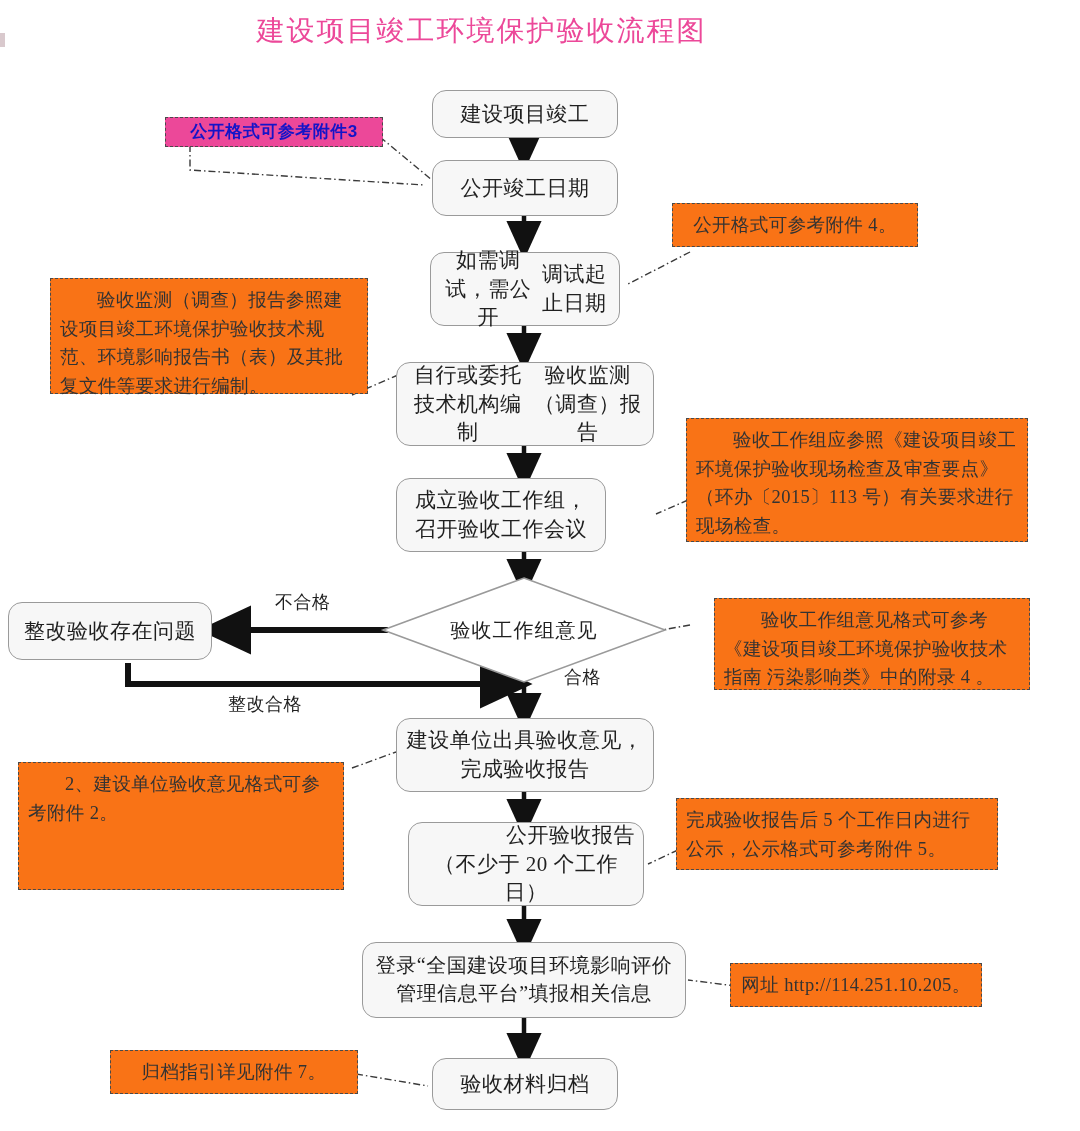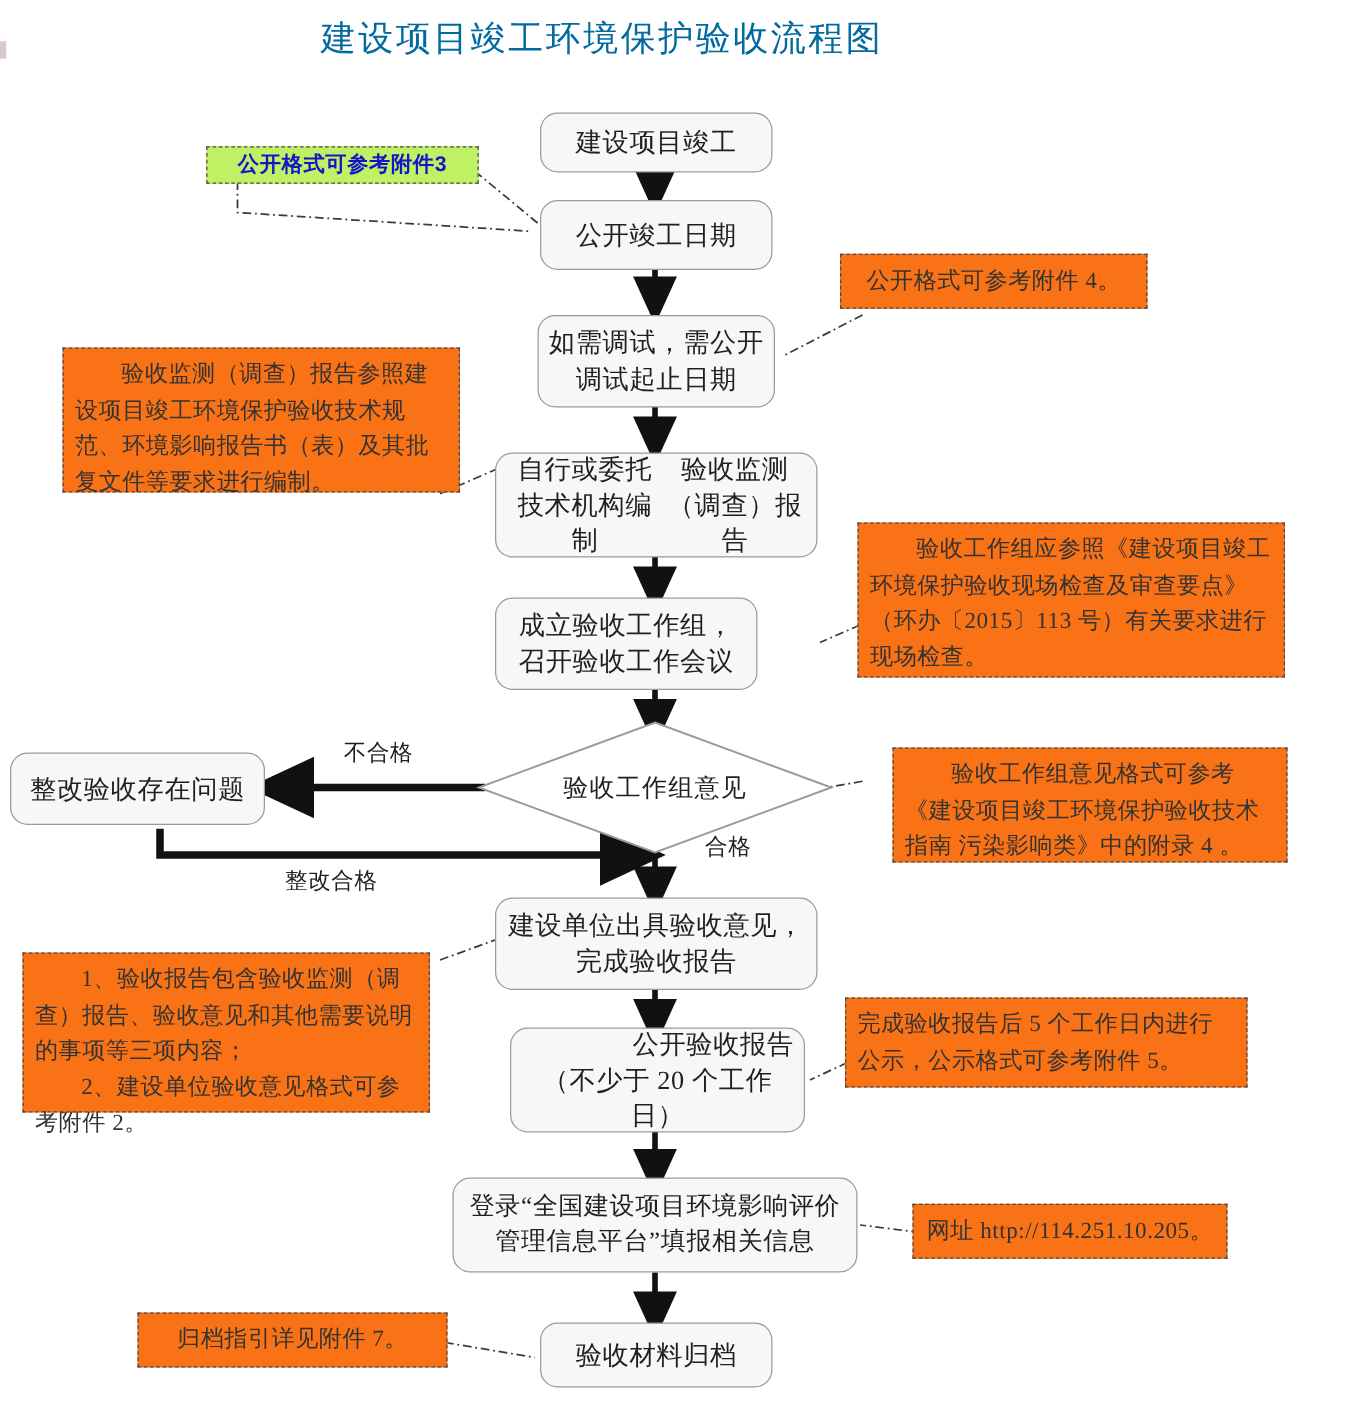--- a/index.html
+++ b/index.html
@@ -30,21 +30,21 @@
   }
   .title {
     position: absolute;
     left: 0;
     top: 12px;
     width: 963px;
     text-align: center;
     font-size: 28px;
     font-weight: 500;
     letter-spacing: 2px;
-    color: #0369a1;
+    color: #ec4899;
   }
   
   .node {
     position: absolute;
     box-sizing: border-box;
     border: 1.6px solid #9a9a9a;
     border-radius: 14px;
     background: #f7f7f7;
     display: flex;
     align-items: center;
@@ -90,21 +90,21 @@
     display: flex;
     align-items: center;
     justify-content: center;
     text-indent: 0;
   }
   .note.blue {
     color: #1414c8;
     font-weight: bold;
     font-family: "Liberation Sans", sans-serif;
     font-size: 17px;
-    background: #bef264;
+    background: #ec4899;
     letter-spacing: 0.5px;
   }
   .note .sub { display: block; }
   
   .edge-label {
     position: absolute;
     font-size: 18px;
     color: #1f1f1f;
     letter-spacing: 0.5px;
     white-space: nowrap;
@@ -183,21 +183,21 @@
   </svg>
 
   <div class="node" style="left:432px; top:90px; width:186px; height:48px;">
     <span class="ln">建设项目竣工</span>
   </div>
 
   <div class="node" style="left:432px; top:160px; width:186px; height:56px;">
     <span class="ln">公开竣工日期</span>
   </div>
 
-  <div class="node" style="left:430px; top:252px; width:190px; height:74px; flex-direction:column;">
+  <div class="node" style="left:430px; top:252px; width:190px; height:74px; ">
     <span class="ln">如需调试，需公开</span>
     <span class="ln">调试起止日期</span>
   </div>
 
   <div class="node" style="left:396px; top:362px; width:258px; height:84px; flex-direction:row;">
     <span class="ln">自行或委托技术机构编制</span>
     <span class="ln">验收监测（调查）报告</span>
   </div>
 
   <div class="node" style="left:396px; top:478px; width:210px; height:74px; flex-direction:column;">
@@ -250,21 +250,20 @@
 
   <div class="note indent" style="left:686px; top:418px; width:342px; height:124px;">
     <span>验收工作组应参照《建设项目竣工环境保护验收现场检查及审查要点》（环办〔2015〕113 号）有关要求进行现场检查。</span>
   </div>
 
   <div class="note indent" style="left:714px; top:598px; width:316px; height:92px;">
     <span>验收工作组意见格式可参考《建设项目竣工环境保护验收技术指南 污染影响类》中的附录 4 。</span>
   </div>
 
   <div class="note" style="left:18px; top:762px; width:326px; height:128px;">
-    <span class="sub" style="text-indent:2em;">1、验收报告包含验收监测（调查）报告、验收意见和其他需要说明的事项等三项内容；</span>
     <span class="sub" style="text-indent:2em;">2、建设单位验收意见格式可参考附件 2。</span>
   </div>
 
   <div class="note" style="left:676px; top:798px; width:322px; height:72px;">
     <span>完成验收报告后 5 个工作日内进行公示，公示格式可参考附件 5。</span>
   </div>
 
   <div class="note center" style="left:730px; top:963px; width:252px; height:44px;">
     <span>网址 http://114.251.10.205。</span>
   </div>

